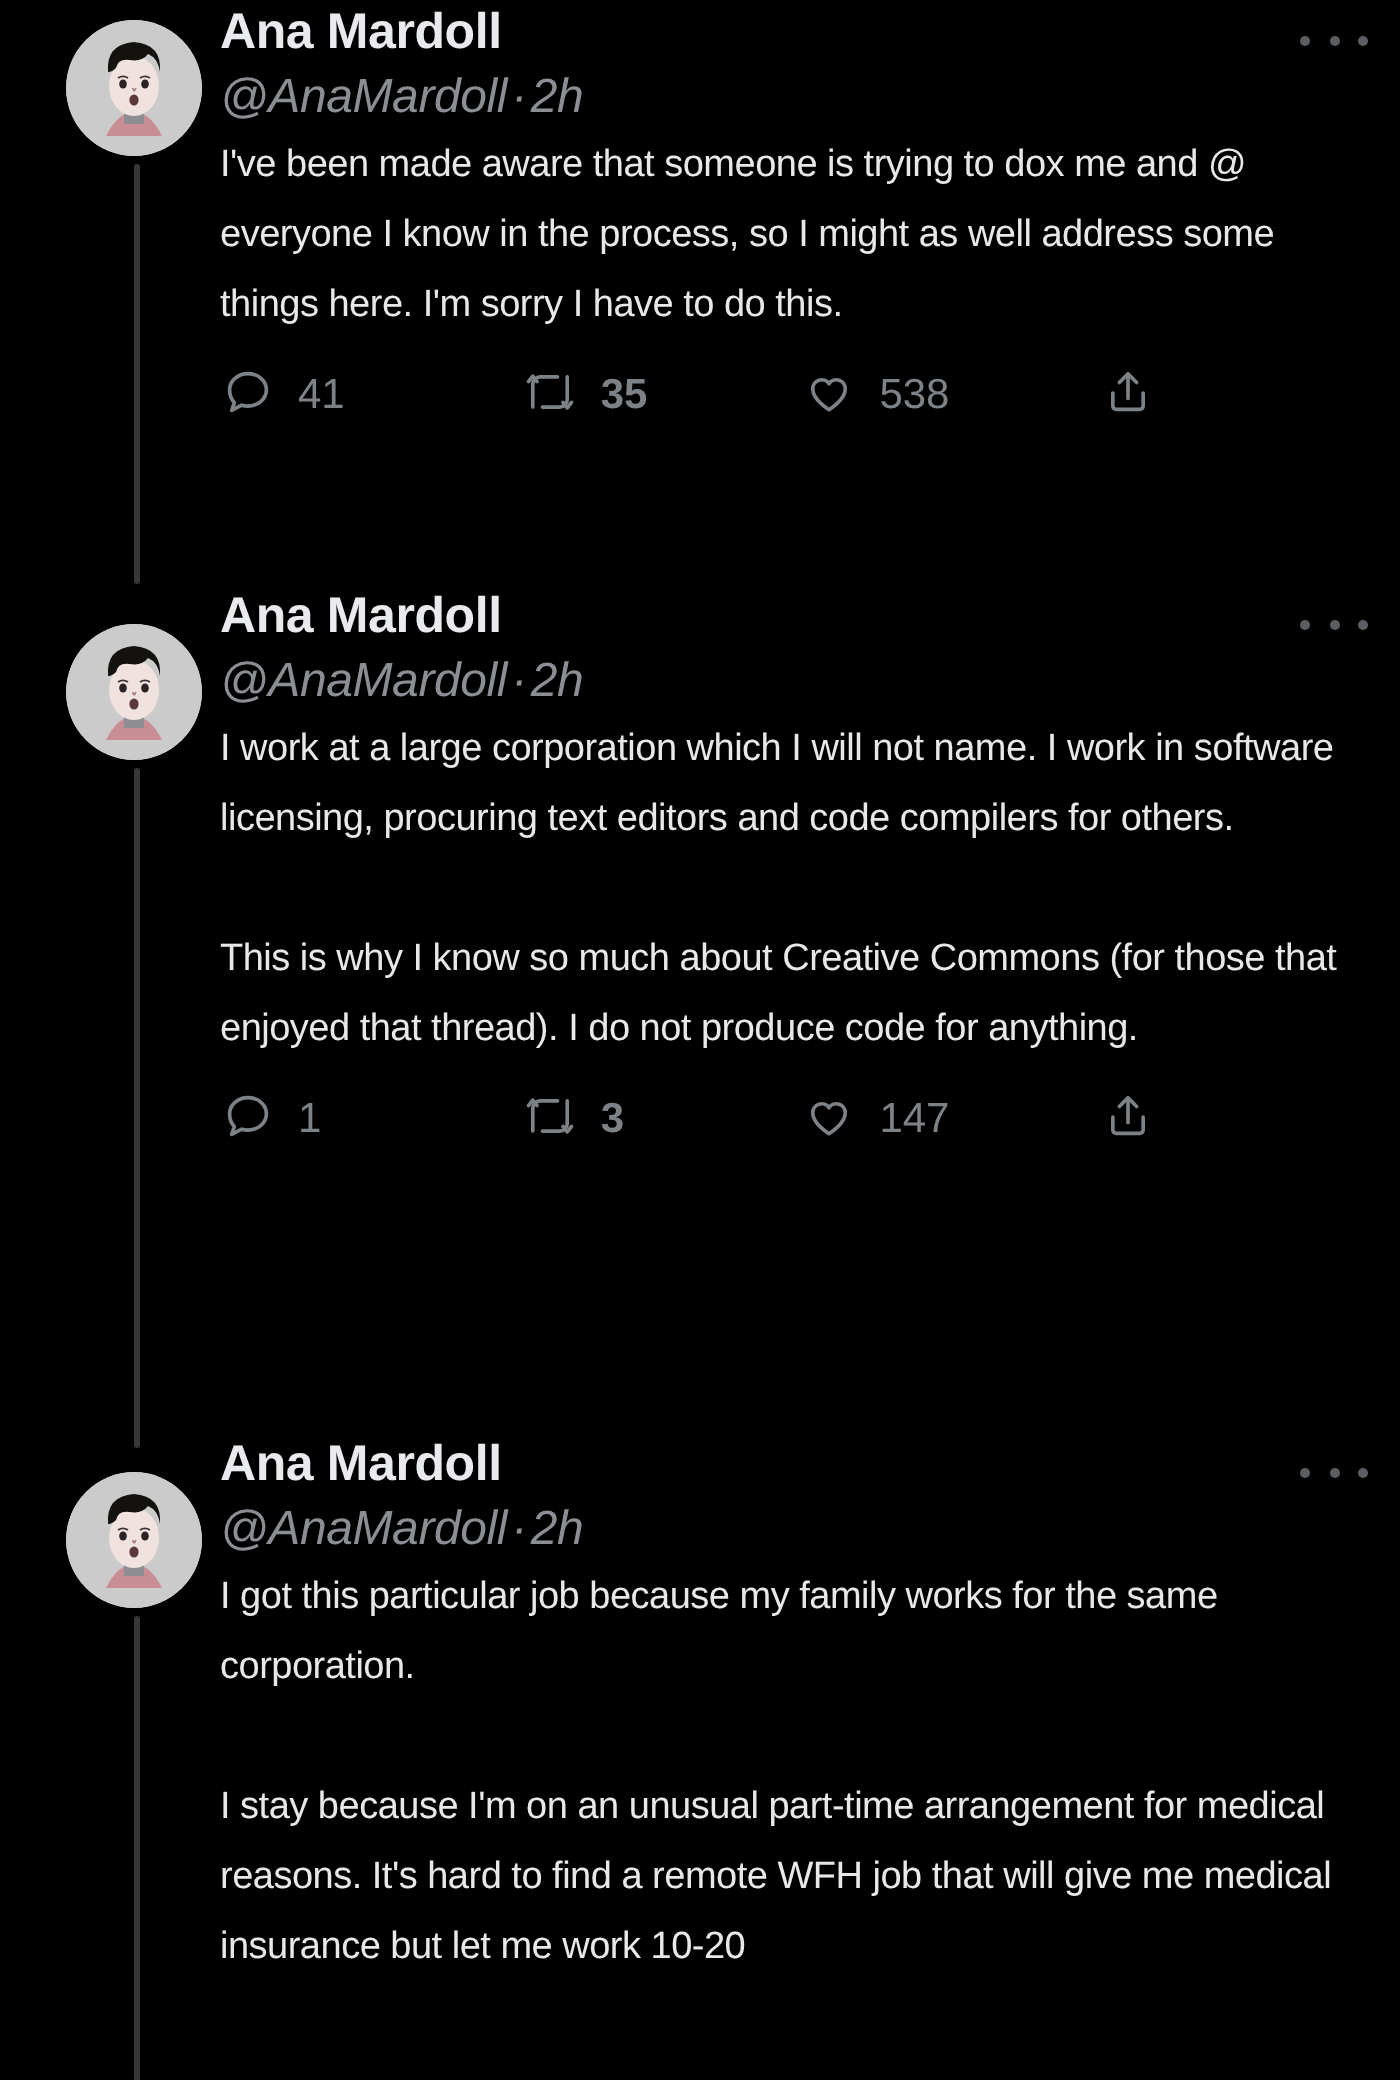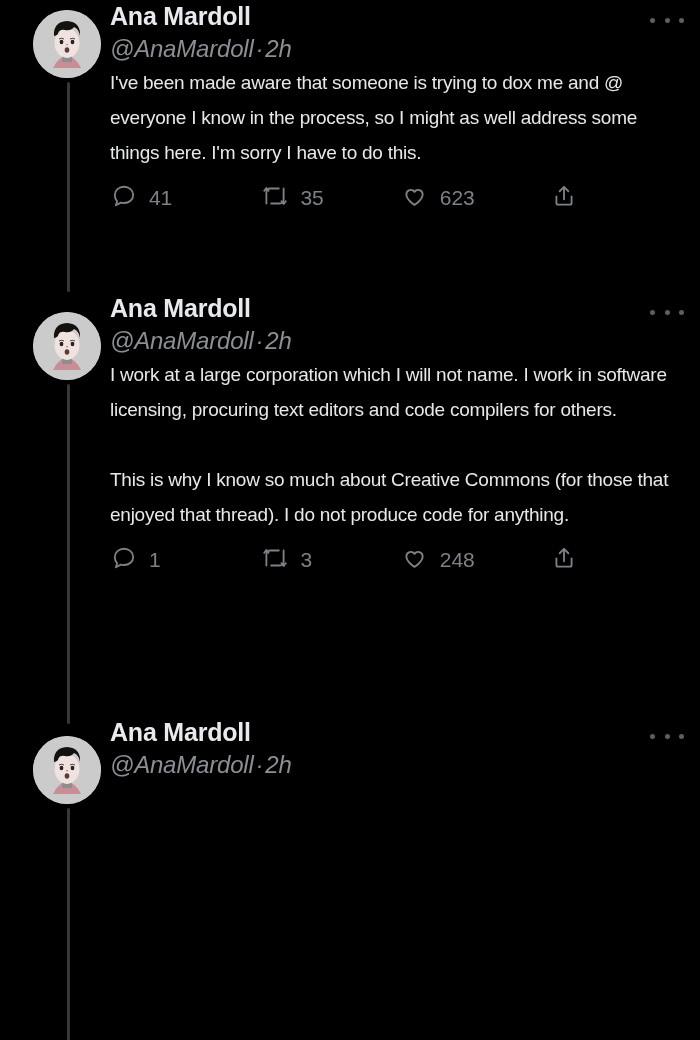--- a/index.html
+++ b/index.html
@@ -118,21 +118,21 @@
     font-size:21px;
     line-height:21px;
     letter-spacing:-0.1px;
   }
   .action .glyph {
     width:28px; height:28px;
     display:flex; align-items:center; justify-content:center;
   }
   .action svg { display:block; }
   .a-reply  { width:152px; }
-  .a-retweet{ width:140px; }
+  .a-retweet{ width:140px;font-weight:bold; }
   .a-like   { width:150px; }
   .a-share  { width:40px; }
 
   .count { position:relative; top:1px; }
 </style>
 </head>
 <body>
 
 <div id="app">
 
@@ -193,21 +193,21 @@
           </span>
           <span class="count">35</span>
         </div>
 
         <div class="action a-like">
           <span class="glyph">
             <svg width="27" height="26" viewBox="0 0 24 24" fill="none" stroke="#7d8287" stroke-width="1.7" stroke-linecap="round" stroke-linejoin="round">
               <path d="M12 20.2s-7.5-4.6-7.5-9.6A4.1 4.1 0 0 1 12 8.2a4.1 4.1 0 0 1 7.5 2.4c0 5-7.5 9.6-7.5 9.6z"></path>
             </svg>
           </span>
-          <span class="count">623</span>
+          <span class="count">538</span>
         </div>
 
         <div class="action a-share">
           <span class="glyph">
             <svg width="26" height="26" viewBox="0 0 24 24" fill="none" stroke="#7d8287" stroke-width="1.7" stroke-linecap="round" stroke-linejoin="round">
               <path d="M5 12.5v6a1.5 1.5 0 0 0 1.5 1.5h11a1.5 1.5 0 0 0 1.5-1.5v-6"></path>
               <path d="M12 15V4"></path>
               <path d="M8 7.6 12 3.6l4 4"></path>
             </svg>
           </span>
@@ -276,21 +276,21 @@
           </span>
           <span class="count">3</span>
         </div>
 
         <div class="action a-like">
           <span class="glyph">
             <svg width="27" height="26" viewBox="0 0 24 24" fill="none" stroke="#7d8287" stroke-width="1.7" stroke-linecap="round" stroke-linejoin="round">
               <path d="M12 20.2s-7.5-4.6-7.5-9.6A4.1 4.1 0 0 1 12 8.2a4.1 4.1 0 0 1 7.5 2.4c0 5-7.5 9.6-7.5 9.6z"></path>
             </svg>
           </span>
-          <span class="count">248</span>
+          <span class="count">147</span>
         </div>
 
         <div class="action a-share">
           <span class="glyph">
             <svg width="26" height="26" viewBox="0 0 24 24" fill="none" stroke="#7d8287" stroke-width="1.7" stroke-linecap="round" stroke-linejoin="round">
               <path d="M5 12.5v6a1.5 1.5 0 0 0 1.5 1.5h11a1.5 1.5 0 0 0 1.5-1.5v-6"></path>
               <path d="M12 15V4"></path>
               <path d="M8 7.6 12 3.6l4 4"></path>
             </svg>
           </span>
@@ -327,16 +327,19 @@
           <div class="display-name">Ana Mardoll</div>
           <div class="handle-row"><span>@AnaMardoll</span><span class="dot">·</span><span>2h</span></div>
         </div>
         <div class="more-btn">
           <i></i>
             <i></i>
             <i></i>
         </div>
       </div>
 
+      <div class="tweet-text">I got this particular job because my family works for the same corporation.
+
+I stay because I'm on an unusual part-time arrangement for medical reasons. It's hard to find a remote WFH job that will give me medical insurance but let me work 10-20</div>
     </div>
   </div>
 
 </div>
 
 </body></html>

